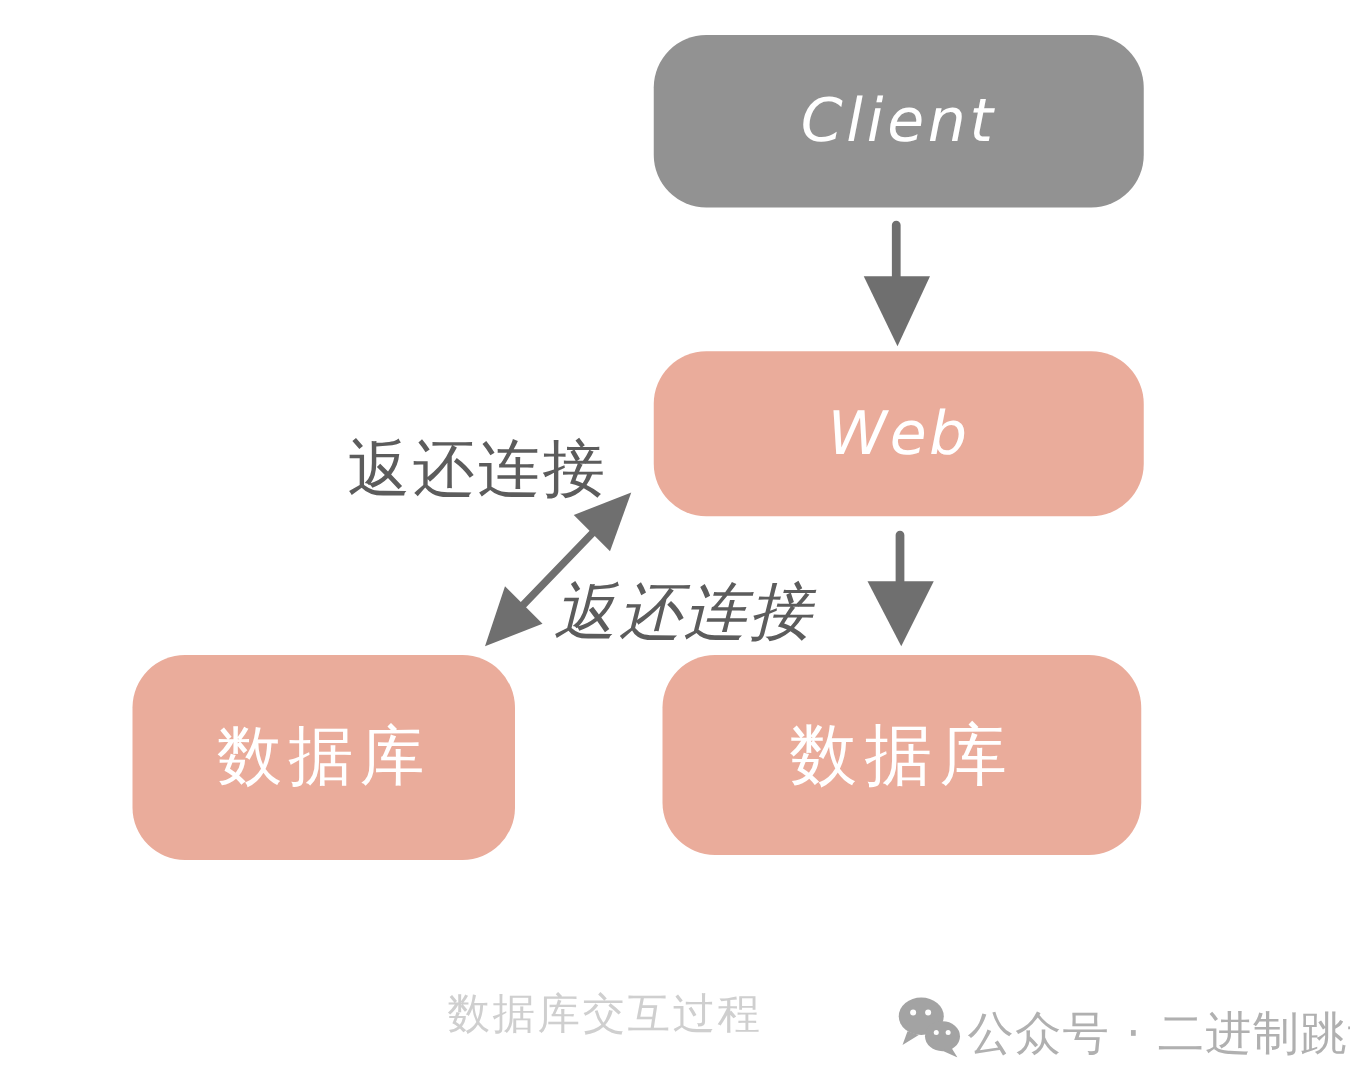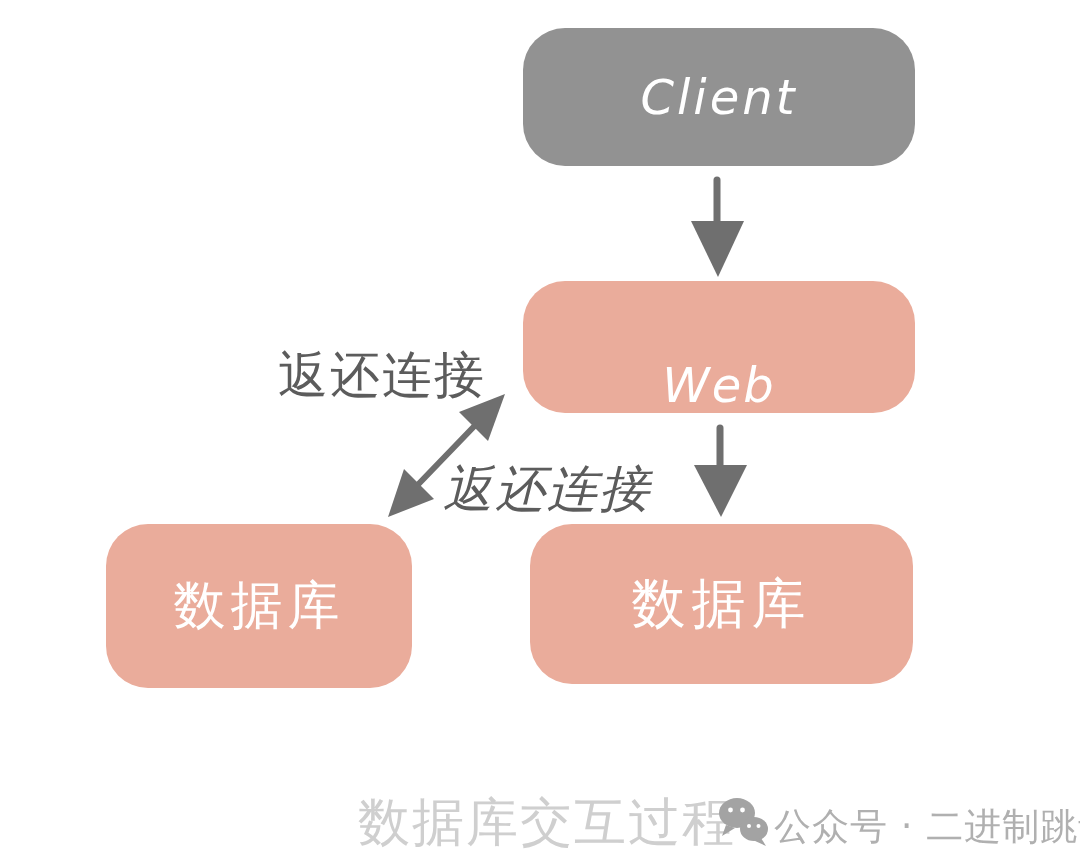--- a/index.html
+++ b/index.html
@@ -22,21 +22,21 @@
     display: flex;
     align-items: center;
     justify-content: center;
     text-align: center;
     color: #ffffff;
     border-radius: 42px;
   }
   .node-gray { background: #929292; }
   .node-pink { background: #eaac9b; }
   .node-client { left: 523px; top: 28px;  width: 392px; height: 138px; font-size: 48px; font-style: italic; letter-spacing: 3px; }
-  .node-web    { left: 523px; top: 281px; width: 392px; height: 132px; font-size: 48px; font-style: italic; letter-spacing: 2px; align-items: flex-end; }
+  .node-web    { left: 523px; top: 281px; width: 392px; height: 132px; font-size: 48px; font-style: italic; letter-spacing: 2px; }
   .node-pool   { left: 106px; top: 524px; width: 306px; height: 164px; font-size: 52px; line-height: 1.42; letter-spacing: 5px; }
   .node-db     { left: 530px; top: 524px; width: 383px; height: 160px; font-size: 54px; letter-spacing: 6px; }
   .edge-label {
     position: absolute;
     color: #5c5c5c;
     font-size: 50px;
     letter-spacing: 2px;
     white-space: nowrap;
   }
   .label-acquire { left: 278px; top: 342px; }
@@ -45,21 +45,21 @@
     position: absolute;
     left: 0; top: 788px;
     width: 1080px; height: 66px;
     display: flex;
     align-items: center;
   }
   .wm-title {
     position: absolute;
     left: 358px; top: 0px;
     color: #cfcfcf;
-    font-size: 52px;
+    font-size: 34px;
     letter-spacing: 2px;
     white-space: nowrap;
   }
   .wechat-icon {
     position: absolute;
     left: 716px; top: 8px;
     width: 54px; height: 50px;
   }
   .wm-account {
     position: absolute;

